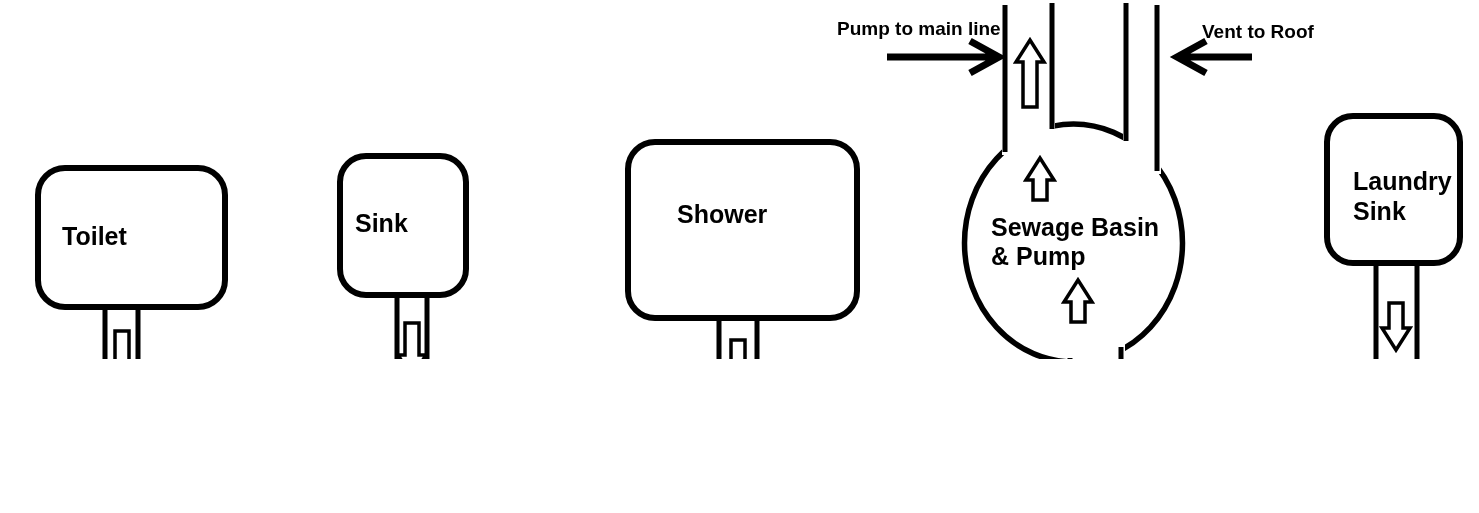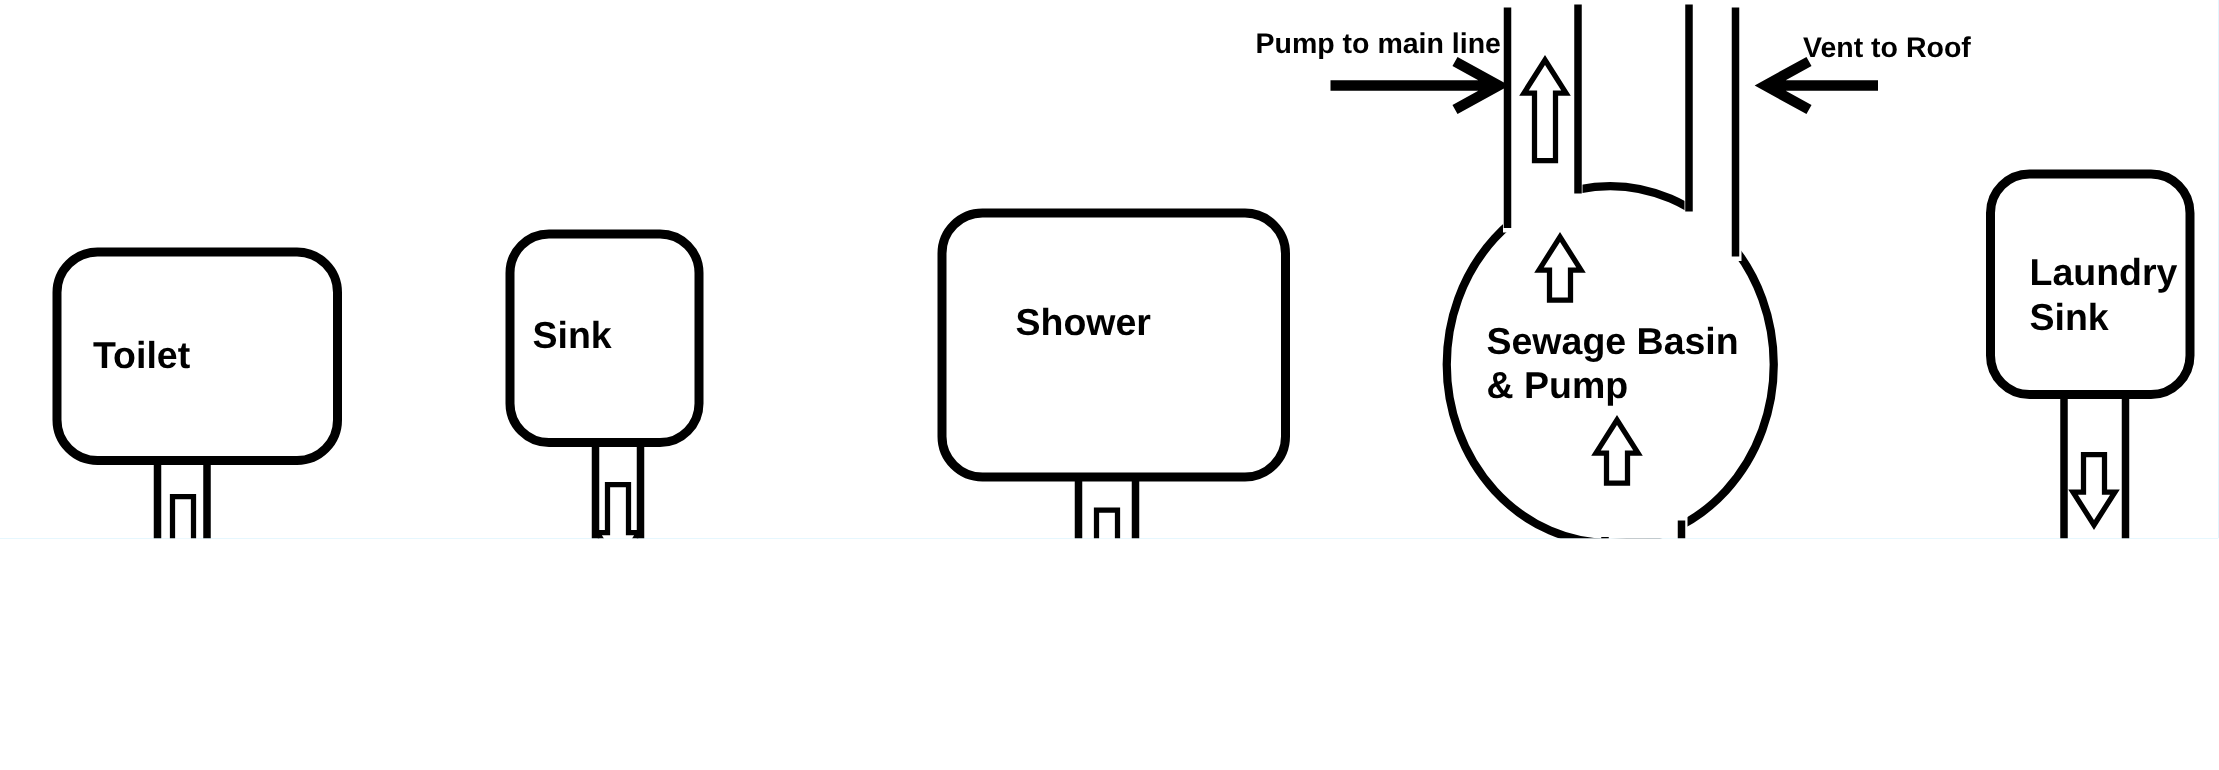--- a/index.html
+++ b/index.html
@@ -4,21 +4,21 @@
 <style>
   html, body {
     margin: 0;
     padding: 0;
     background: #ffffff;
   }
   .stage {
     position: relative;
     width: 1479px;
     height: 359px;
-    background: #7dd3fc;
+    background: #fca5a5;
     overflow: hidden;
   }
   svg { display: block; }
   .pipe-line {
     fill: none;
     stroke: #000000;
     stroke-width: 5;
   }
   .fixture-box {
     fill: #ffffff;

